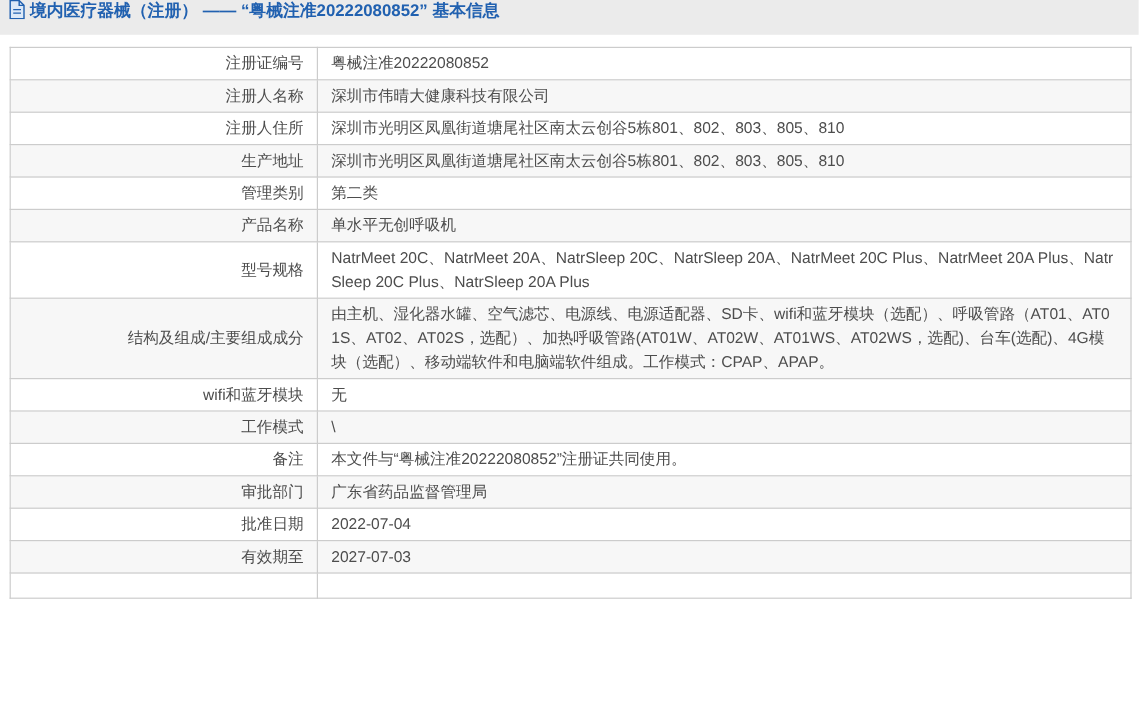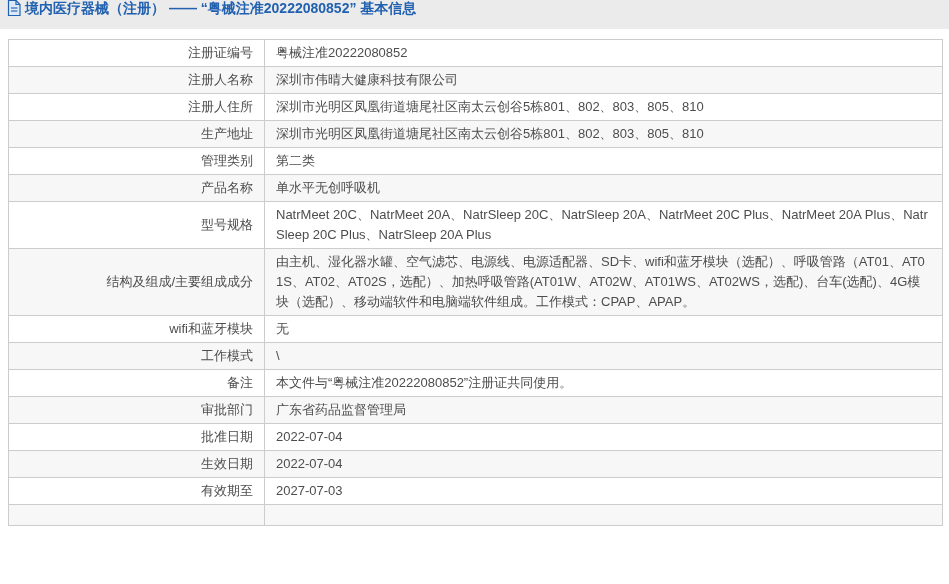--- a/index.html
+++ b/index.html
@@ -128,24 +128,20 @@
     </tr>
     <tr>
       <td class="lbl">审批部门</td>
       <td class="val">广东省药品监督管理局</td>
     </tr>
     <tr>
       <td class="lbl">批准日期</td>
       <td class="val">2022-07-04</td>
     </tr>
     <tr>
-      <td class="lbl">生效日期</td>
-      <td class="val">2022-07-04</td>
-    </tr>
-    <tr>
       <td class="lbl">有效期至</td>
       <td class="val">2027-07-03</td>
     </tr>
     <tr class="partial">
       <td class="lbl"></td>
       <td class="val"></td>
     </tr>
   </tbody>
 </table>
 

